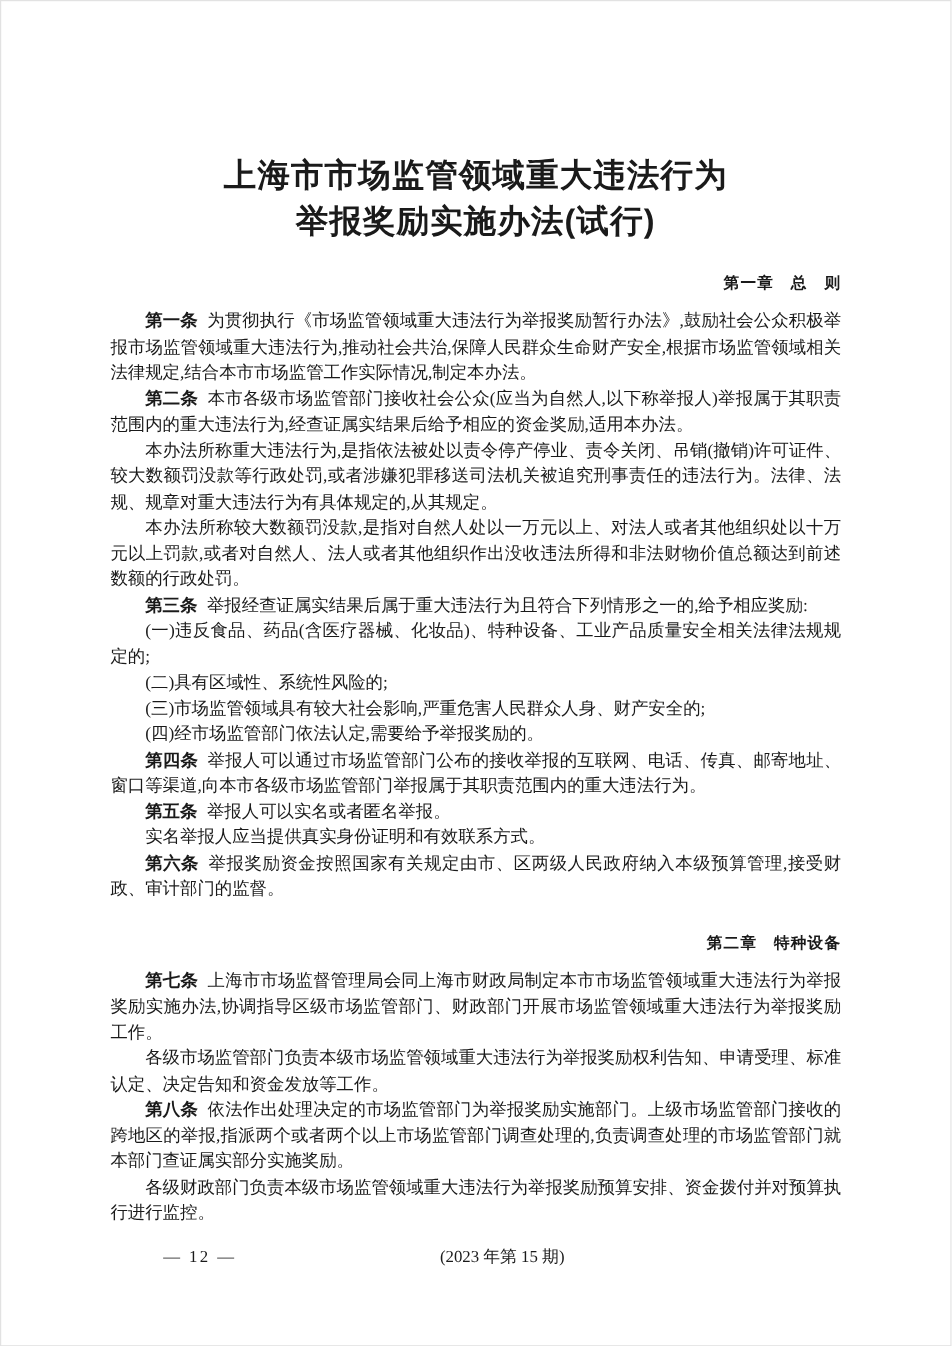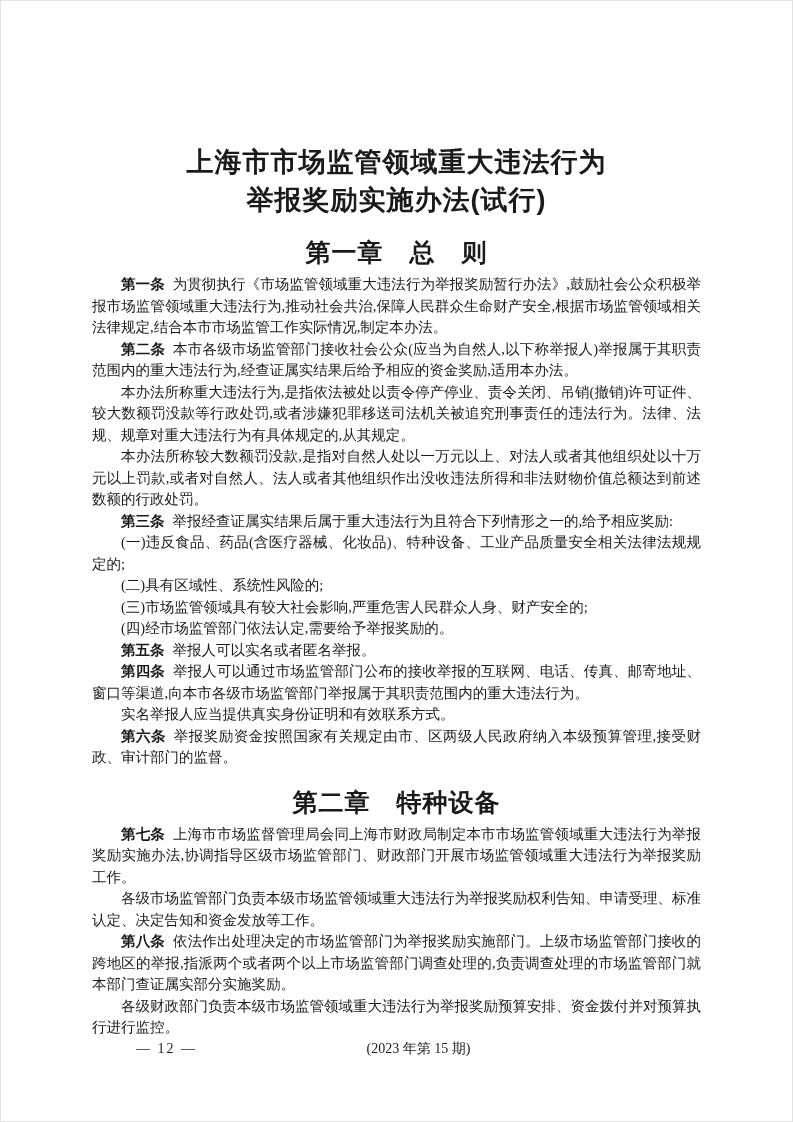--- a/index.html
+++ b/index.html
@@ -20,27 +20,27 @@
     font-family: "Liberation Serif", "DejaVu Serif", serif;
     overflow: hidden;
   }
   .title {
     text-align: center;
     font-family: "Liberation Sans", "DejaVu Sans", sans-serif;
     font-weight: bold;
     font-size: 27px;
     line-height: 38px;
     letter-spacing: 1px;
-    margin: 16px;
+    margin: 0;
   }
   .chapter {
-    text-align: center;
+    text-align: right;
     font-family: "Liberation Sans", "DejaVu Sans", sans-serif;
     font-weight: bold;
-    font-size: 25px;
+    font-size: 13px;
     line-height: 24px;
     margin: 21px 0 10px 0;
     letter-spacing: 1px;
   }
   .para {
     font-size: 14.5px;
     line-height: 21.5px;
     text-align: justify;
     text-indent: 2em;
     margin: 0;
@@ -90,22 +90,22 @@
       <h2 class="chapter">第一章　总　则</h2>
       <p class="para"><b class="article-no">第一条</b><span>为贯彻执行《市场监管领域重大违法行为举报奖励暂行办法》,鼓励社会公众积极举报市场监管领域重大违法行为,推动社会共治,保障人民群众生命财产安全,根据市场监管领域相关法律规定,结合本市市场监管工作实际情况,制定本办法。</span></p>
       <p class="para"><b class="article-no">第二条</b><span>本市各级市场监管部门接收社会公众(应当为自然人,以下称举报人)举报属于其职责范围内的重大违法行为,经查证属实结果后给予相应的资金奖励,适用本办法。</span></p>
       <p class="para">本办法所称重大违法行为,是指依法被处以责令停产停业、责令关闭、吊销(撤销)许可证件、较大数额罚没款等行政处罚,或者涉嫌犯罪移送司法机关被追究刑事责任的违法行为。法律、法规、规章对重大违法行为有具体规定的,从其规定。</p>
       <p class="para">本办法所称较大数额罚没款,是指对自然人处以一万元以上、对法人或者其他组织处以十万元以上罚款,或者对自然人、法人或者其他组织作出没收违法所得和非法财物价值总额达到前述数额的行政处罚。</p>
       <p class="para"><b class="article-no">第三条</b><span>举报经查证属实结果后属于重大违法行为且符合下列情形之一的,给予相应奖励:</span></p>
       <p class="para">(一)违反食品、药品(含医疗器械、化妆品)、特种设备、工业产品质量安全相关法律法规规定的;</p>
       <p class="para">(二)具有区域性、系统性风险的;</p>
       <p class="para">(三)市场监管领域具有较大社会影响,严重危害人民群众人身、财产安全的;</p>
       <p class="para">(四)经市场监管部门依法认定,需要给予举报奖励的。</p>
+      <p class="para"><b class="article-no">第四条</b><span>举报人可以通过市场监管部门公布的接收举报的互联网、电话、传真、邮寄地址、窗口等渠道,向本市各级市场监管部门举报属于其职责范围内的重大违法行为。</span></p>
       <p class="para"><b class="article-no">第五条</b><span>举报人可以实名或者匿名举报。</span></p>
-      <p class="para"><b class="article-no">第四条</b><span>举报人可以通过市场监管部门公布的接收举报的互联网、电话、传真、邮寄地址、窗口等渠道,向本市各级市场监管部门举报属于其职责范围内的重大违法行为。</span></p>
       <p class="para">实名举报人应当提供真实身份证明和有效联系方式。</p>
       <p class="para"><b class="article-no">第六条</b><span>举报奖励资金按照国家有关规定由市、区两级人民政府纳入本级预算管理,接受财政、审计部门的监督。</span></p>
       <h2 class="chapter">第二章　特种设备</h2>
       <p class="para"><b class="article-no">第七条</b><span>上海市市场监督管理局会同上海市财政局制定本市市场监管领域重大违法行为举报奖励实施办法,协调指导区级市场监管部门、财政部门开展市场监管领域重大违法行为举报奖励工作。</span></p>
       <p class="para">各级市场监管部门负责本级市场监管领域重大违法行为举报奖励权利告知、申请受理、标准认定、决定告知和资金发放等工作。</p>
       <p class="para"><b class="article-no">第八条</b><span>依法作出处理决定的市场监管部门为举报奖励实施部门。上级市场监管部门接收的跨地区的举报,指派两个或者两个以上市场监管部门调查处理的,负责调查处理的市场监管部门就本部门查证属实部分实施奖励。</span></p>
       <p class="para">各级财政部门负责本级市场监管领域重大违法行为举报奖励预算安排、资金拨付并对预算执行进行监控。</p>
     </div>
 
   <div class="footer">

